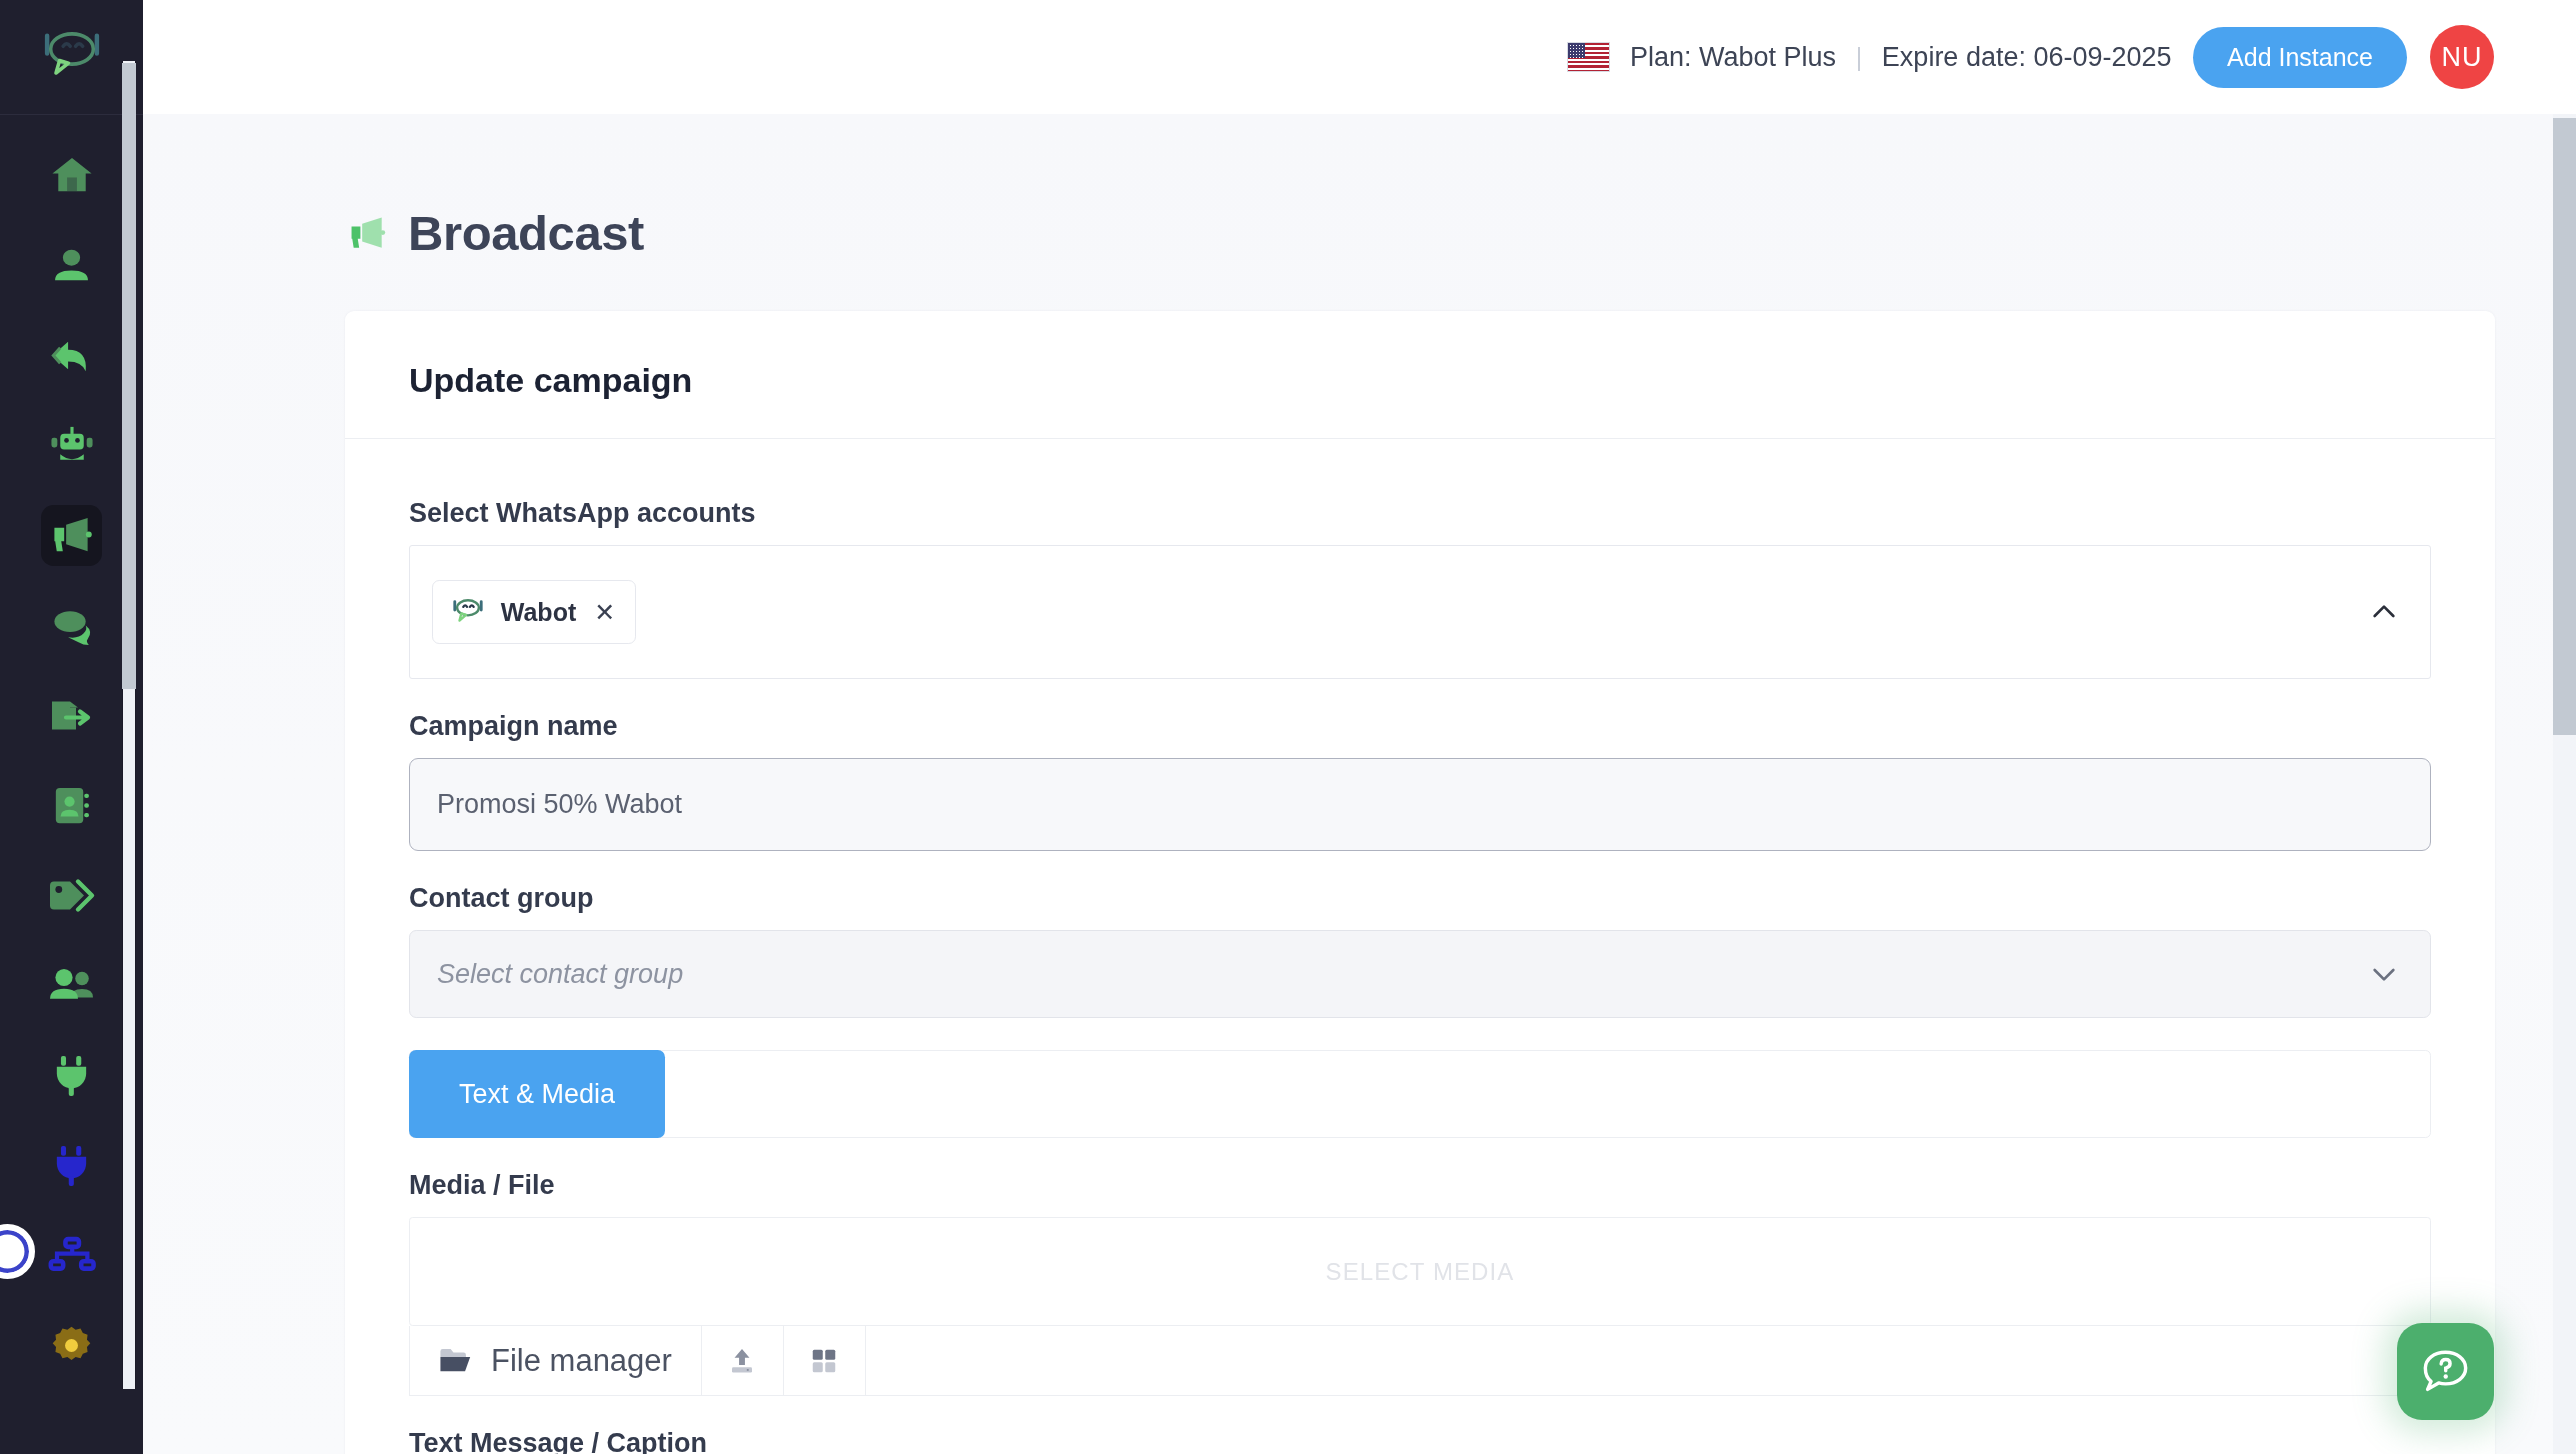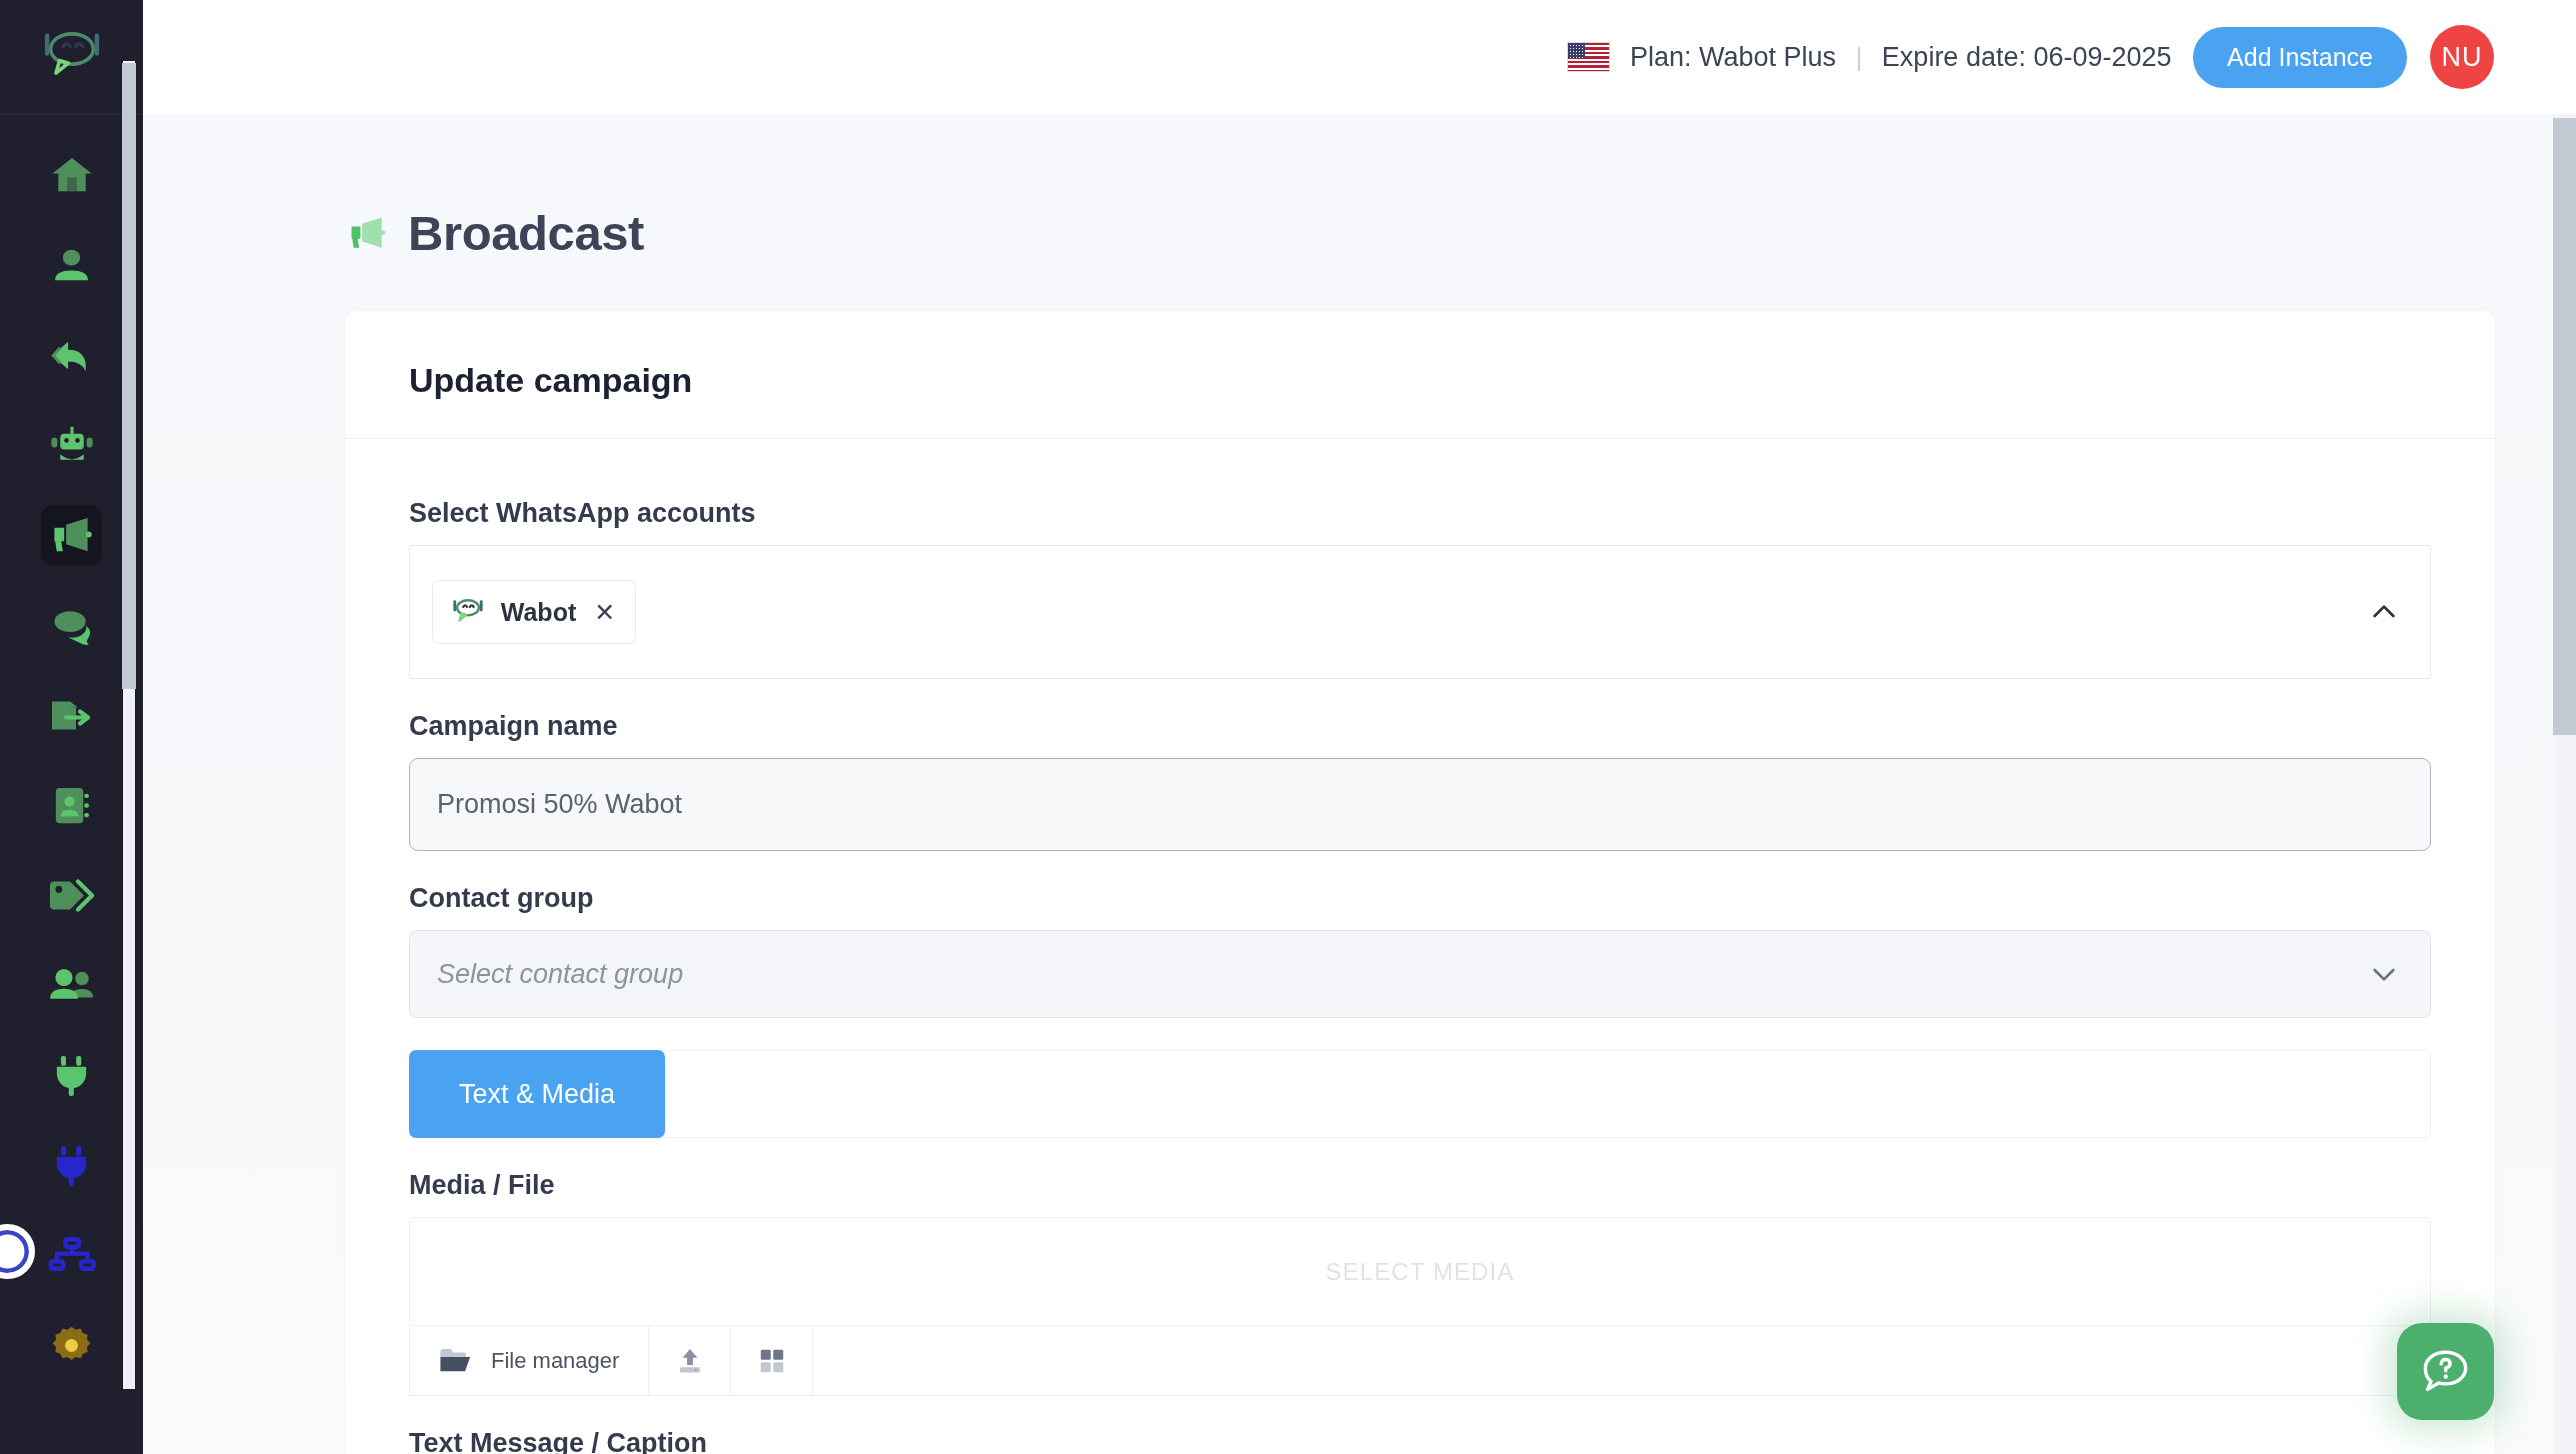--- a/index.html
+++ b/index.html
@@ -251,21 +251,21 @@
     border: 0.9px solid #eceef2;
     border-top: none;
     height: 70px;
     display: flex; align-items: stretch;
     background: #ffffff;
   }
   .mt-btn {
     display: flex; align-items: center; gap: 18px;
     padding: 0 29px;
     border-right: 0.9px solid #eceef2;
-    font-size: 22px; color: #4b5262;
+    font-size: 31px; color: #4b5262;
     cursor: pointer;
   }
   .mt-icon {
     width: 82px;
     display: flex; align-items: center; justify-content: center;
     border-right: 0.9px solid #eceef2;
     cursor: pointer;
   }
 
   

